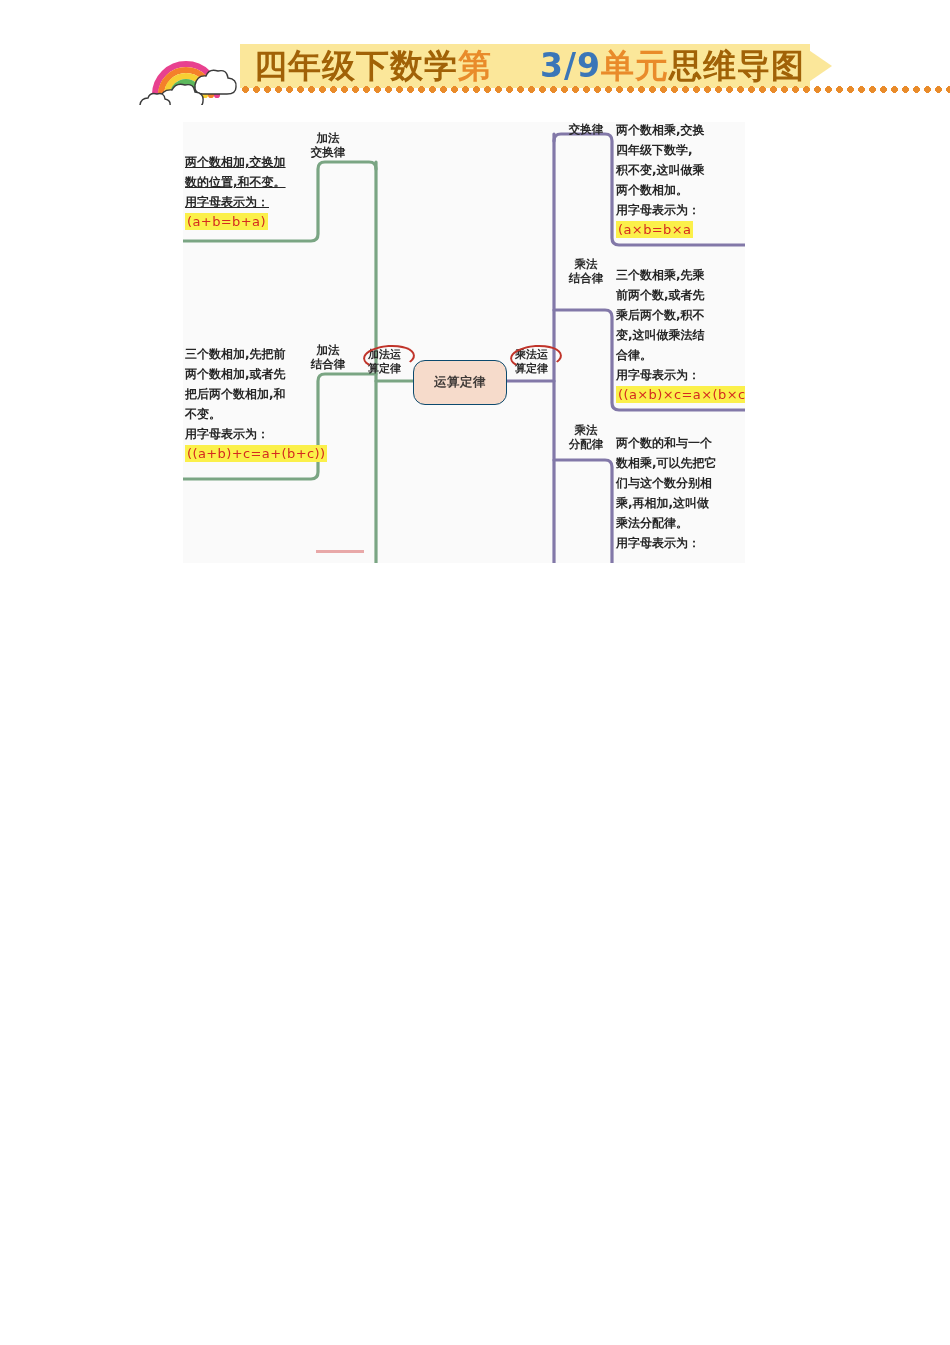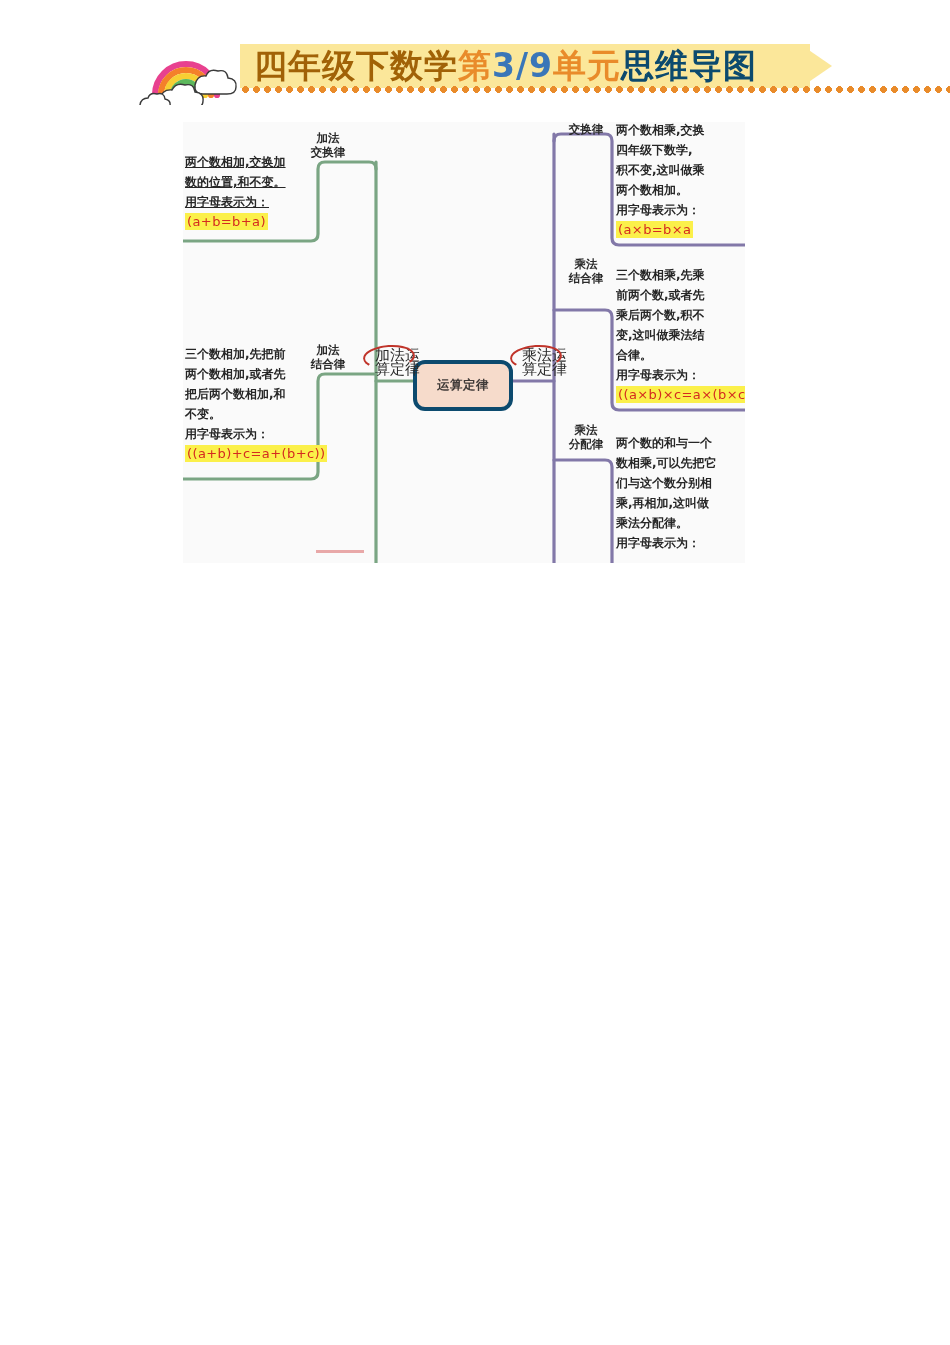--- a/index.html
+++ b/index.html
@@ -68,23 +68,23 @@
     height: 48px;
     line-height: 46px;
     white-space: nowrap;
     font-family: "DejaVu Sans", sans-serif;
     font-size: 33px;
     font-weight: 700;
     letter-spacing: 1px;
   }
   .title-text span { display: inline-block; }
   .t-teal   { color: #a16207; }
-  .t-blue   { color: #3a76b8; }
+  .t-blue   { color: #3a76b8; margin-left: 48px; }
   .t-orange { color: #e98b2a; }
-  .t-purple { color: #0c4a6e; }
+  .t-purple { color: #a16207; }
 
   
   .dot-rule {
     position: absolute;
     left: 108px;
     top: 53px;
     width: 712px;
     height: 7px;
     background-image: radial-gradient(circle closest-side, #e98b2a 100%, transparent 100%);
     background-size: 11px 7px;
@@ -110,21 +110,21 @@
   }
 
   
   .center-node {
     position: absolute;
     left: 230px;
     top: 238px;
     width: 92px;
     height: 43px;
     background: #f6dbcb;
-    border: 4px solid #0c4a6e;
+    border: 1px solid #0c4a6e;
     border-radius: 12px;
     display: flex;
     align-items: center;
     justify-content: center;
     font-family: "DejaVu Sans", sans-serif;
     font-size: 12.5px;
     font-weight: 700;
     color: #3f3a38;
     letter-spacing: 0.5px;
   }
@@ -138,25 +138,25 @@
     color: #2a2a2a;
     line-height: 14px;
     text-align: center;
     white-space: nowrap;
   }
 
   
   .mid-label {
     position: absolute;
     font-family: "DejaVu Sans", sans-serif;
-    font-size: 15px;
-    font-weight: 400;
+    font-size: 11px;
+    font-weight: 700;
     color: #2a2a2a;
     line-height: 14px;
-    text-align: right;
+    text-align: left;
     white-space: nowrap;
   }
   .mid-label .circle-mark {
     position: absolute;
     left: -5px;
     top: -3px;
     width: 48px;
     height: 20px;
     border: 2px solid #c0342a;
     border-radius: 50%;

